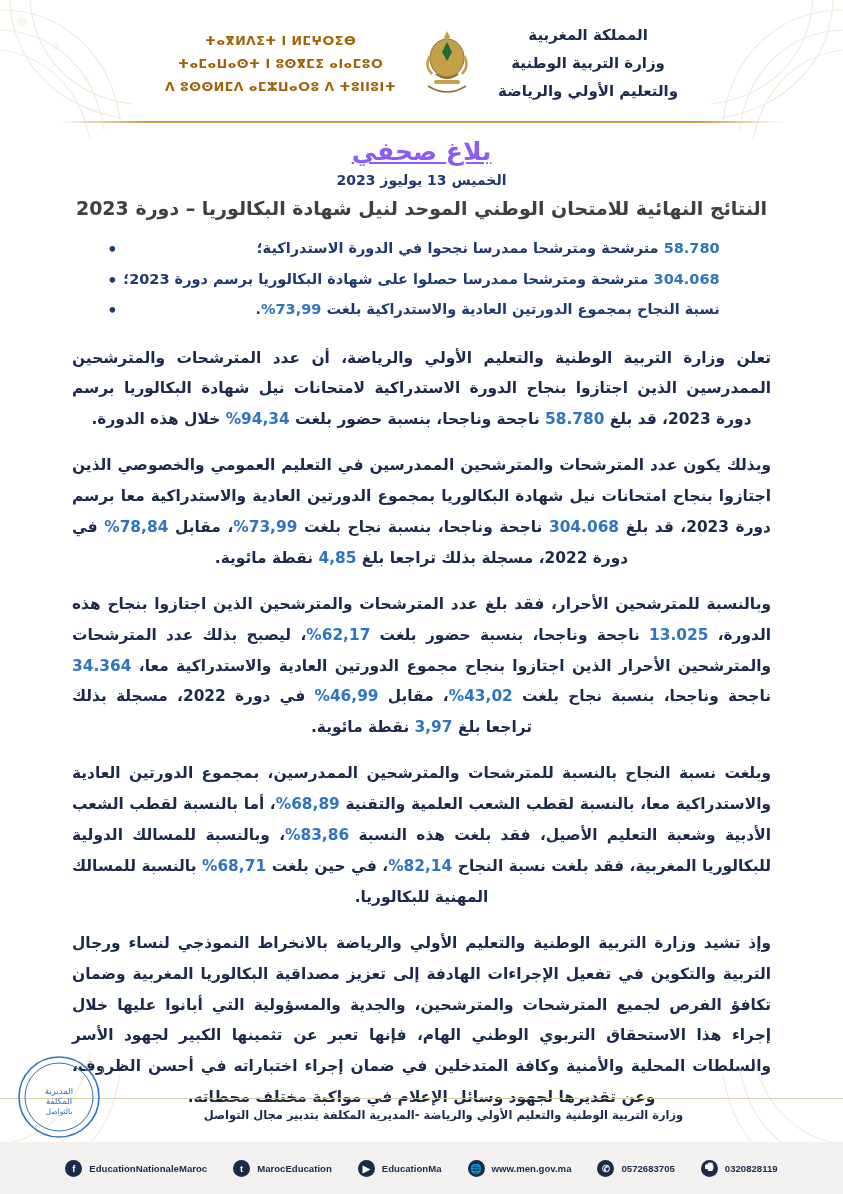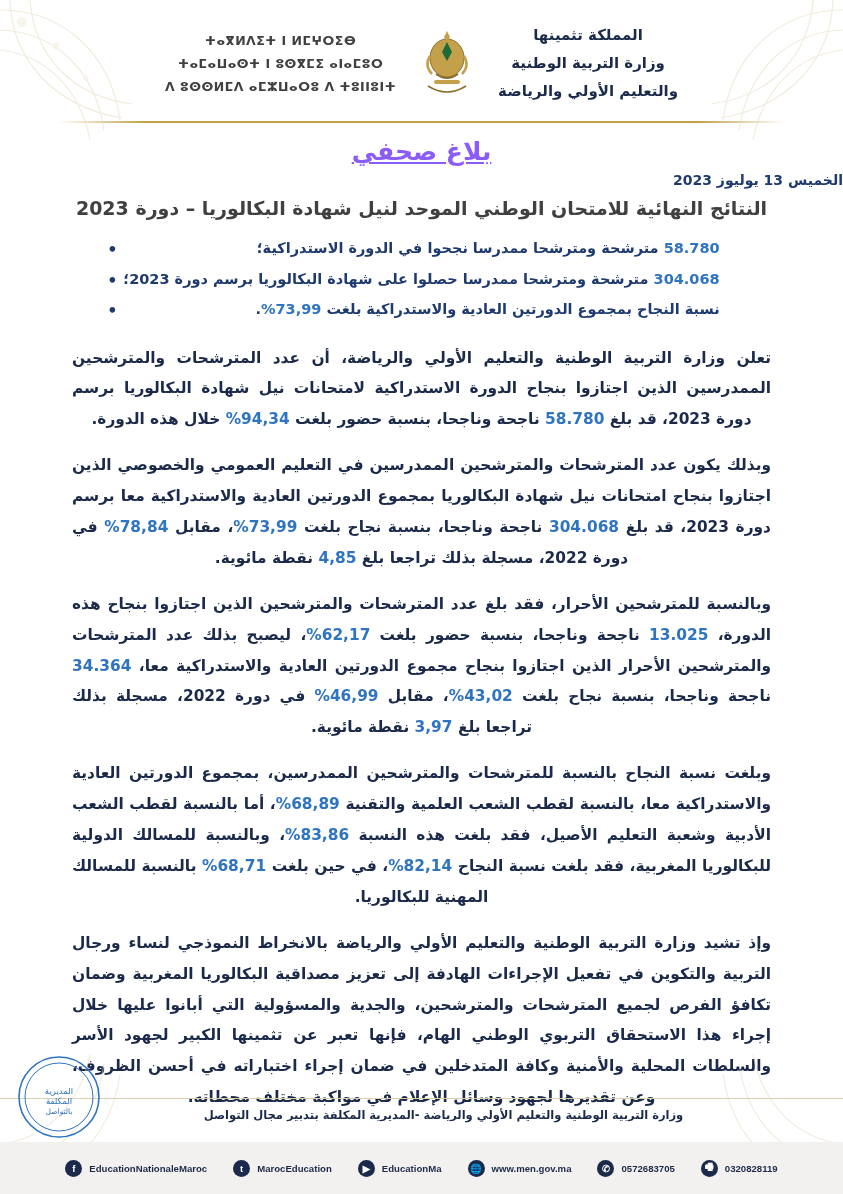--- a/index.html
+++ b/index.html
@@ -33,39 +33,39 @@
   }
   .header-col{
     text-align:center;
     line-height:1.85;
     font-size:14.5px;
     font-weight:bold;
     color:#1b2a4a;
     white-space:nowrap;
   }
   .hdr-ar{font-size:15px;}
-  .hdr-tif{font-size:12.5px;letter-spacing:.5px;color:#404040;}
+  .hdr-tif{font-size:12.5px;letter-spacing:.5px;color:#a16207;}
   .emblem{
     width:66px;height:72px;flex:0 0 auto;position:relative;
   }
   .emblem svg{width:100%;height:100%;}
 
   .hr-gold{
     margin:10px 58px 0 58px;
     height:2px;
     background:linear-gradient(90deg,rgba(196,160,74,0) 0%,#c4a04a 12%,#c4a04a 88%,rgba(196,160,74,0) 100%);
   }
 
   
   .title-wrap{text-align:center;margin-top:14px;}
   .press-title{
     font-size:25px;font-weight:bold;color:#8b5cf6;letter-spacing:1px;text-decoration:underline;
   }
   .press-date{
-    font-size:14px;font-weight:bold;color:#1e3a6e;margin-top:6px;text-align:right;
+    font-size:14px;font-weight:bold;color:#1e3a6e;margin-top:6px;
   }
   .press-sub{
     font-size:19px;font-weight:bold;color:#404040;margin-top:9px;
   }
 
   
   .bullets{
     margin:14px 78px 0 78px;
     text-align:center;
   }
@@ -178,21 +178,21 @@
         <path d="M0 10 C60 10 110 50 120 120"></path>
         <path d="M0 30 C55 32 95 70 104 130"></path>
         <path d="M0 50 C45 55 80 88 90 140"></path>
       </g>
     </svg>
   </div>
 
   <div class="header">
 
     <div class="header-col">
-      <div class="hdr-ar">المملكة تثمينها</div>
+      <div class="hdr-ar">المملكة المغربية</div>
       <div class="hdr-ar">وزارة التربية الوطنية</div>
       <div class="hdr-ar">والتعليم الأولي والرياضة</div>
     </div>
 
     <div class="emblem">
       <svg viewBox="0 0 66 72">
         <ellipse cx="33" cy="30" rx="17" ry="19" fill="#c4a04a" stroke="#8a6d2b" stroke-width="1"></ellipse>
         <path d="M33 14 L38 24 L33 33 L28 24 Z" fill="#1e6b3a"></path>
         <path d="M22 46 q11 8 22 0" fill="none" stroke="#8a6d2b" stroke-width="2"></path>
         <path d="M16 28 q-6 10 2 18" fill="none" stroke="#c4a04a" stroke-width="2.5"></path>

